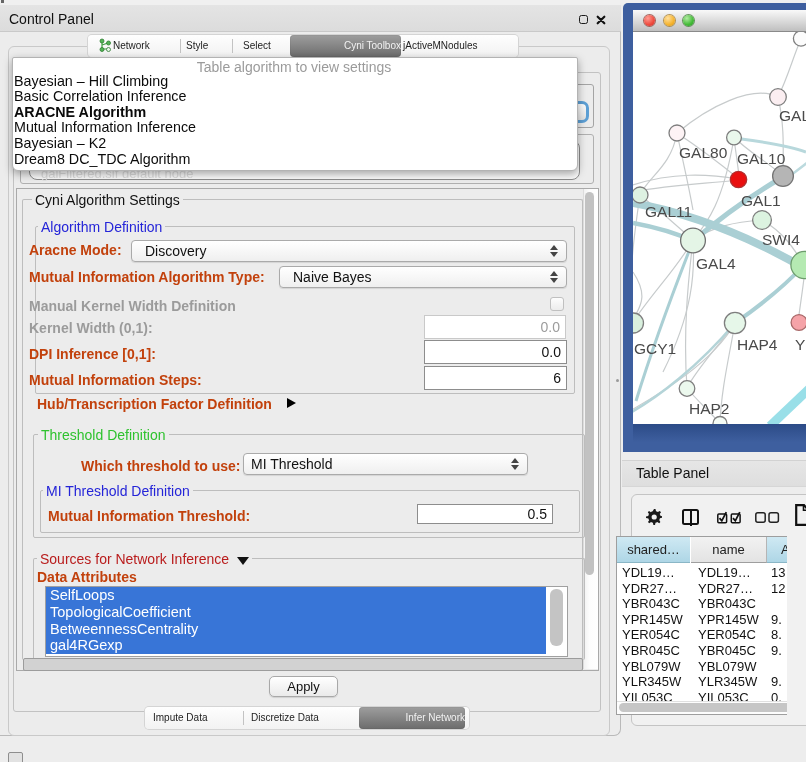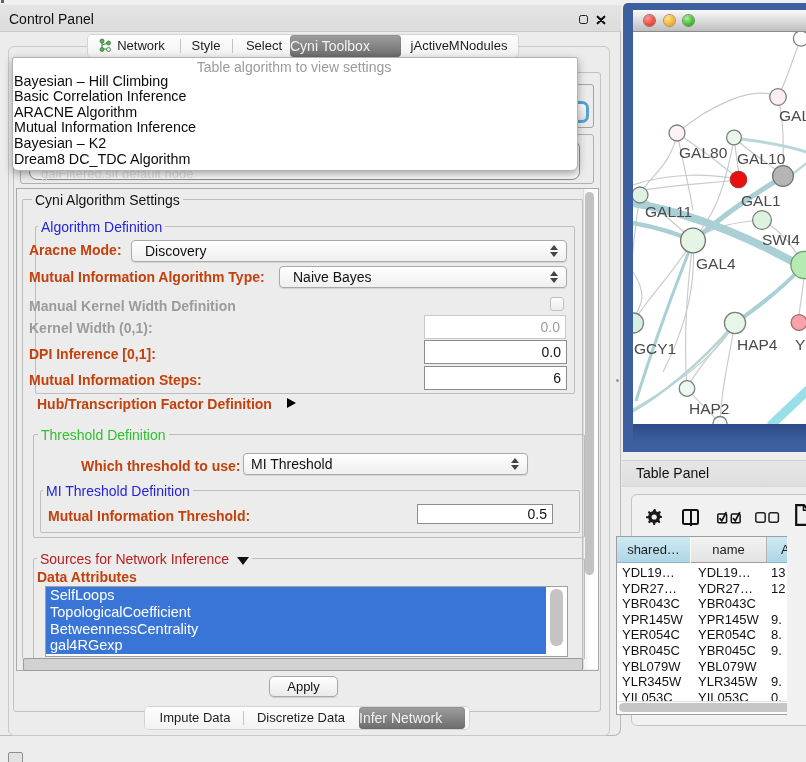--- a/index.html
+++ b/index.html
@@ -1,32 +1,32 @@
 <!DOCTYPE html>
 <html><head>
 <meta charset="utf-8">
 <style>
 html,body{margin:0;padding:0}
 body{width:806px;height:762px;background:#ededed;font-family:"Liberation Sans",sans-serif;position:relative;overflow:hidden}
 .ab{position:absolute}
-.b{font-weight:normal}
+.b{font-weight:bold}
 .lbl{position:absolute;font-size:14px;font-weight:bold;color:#c2410c;white-space:nowrap}
 .dis{color:#9b9b9b}
 .fs{position:absolute;border:1px solid #bdbdbd;border-radius:2px}
 .leg{position:absolute;background:#ececec;padding:0 3px;font-size:14px;line-height:14px;white-space:nowrap}
 .combo{position:absolute;height:20px;border:1px solid #aaa;border-radius:4px;background:linear-gradient(#ffffff,#efefef);box-shadow:0 1px 1px rgba(0,0,0,.10);font-size:14px;line-height:20px;padding-left:13px;color:#111;white-space:nowrap}
 .arrs{position:absolute;right:8px;top:3px;width:8px;height:14px}
 .arrs i{position:absolute;left:0;width:0;height:0;border-left:4px solid transparent;border-right:4px solid transparent}
 .arrs .u{top:1px;border-bottom:5px solid #444}
 .arrs .d{bottom:1px;border-top:5px solid #444}
 .tf{position:absolute;background:#fff;font-size:14px;text-align:right;padding-right:5px;color:#111}
 .sep{position:absolute;width:1px;top:4px;height:14px;background:#c3c3c3}
-.tabtext{position:absolute;font-size:13px;line-height:22px;color:#1c1c1c;white-space:nowrap;text-align:center}
+.tabtext{position:absolute;font-size:10px;line-height:22px;color:#1c1c1c;white-space:nowrap;}
 .darktab{position:absolute;height:22px;border-radius:4px;background:linear-gradient(#9e9e9e,#6c6c6c);box-shadow:inset 0 0 1px rgba(0,0,0,.4)}
-.darktab span{display:block;text-align:left;font-size:14px;line-height:22px;color:#f2f2f2}
+.darktab span{display:block;text-align:right;font-size:10px;line-height:22px;color:#f2f2f2}
 </style>
 </head>
 <body>
 
 <div class="ab" style="left:0;top:0;width:806px;height:5px;background:#f0f0f0"></div>
 <div class="ab" style="left:1px;top:0;width:3px;height:3px;background:#666"></div>
 
 <div class="ab" id="cpwin" style="left:0;top:5px;width:620px;height:730px;background:#ececec;border-right:1px solid #b9b9b9;border-bottom:1px solid #b9b9b9;border-radius:0 0 7px 0"></div>
 <div class="ab" style="left:0;top:5px;width:621px;height:26px;background:linear-gradient(#e4e4e4,#dcdcdc);border-bottom:1px solid #c9c9c9"></div>
 <div class="ab" style="left:9px;top:11px;font-size:14px;color:#111">Control Panel</div>

